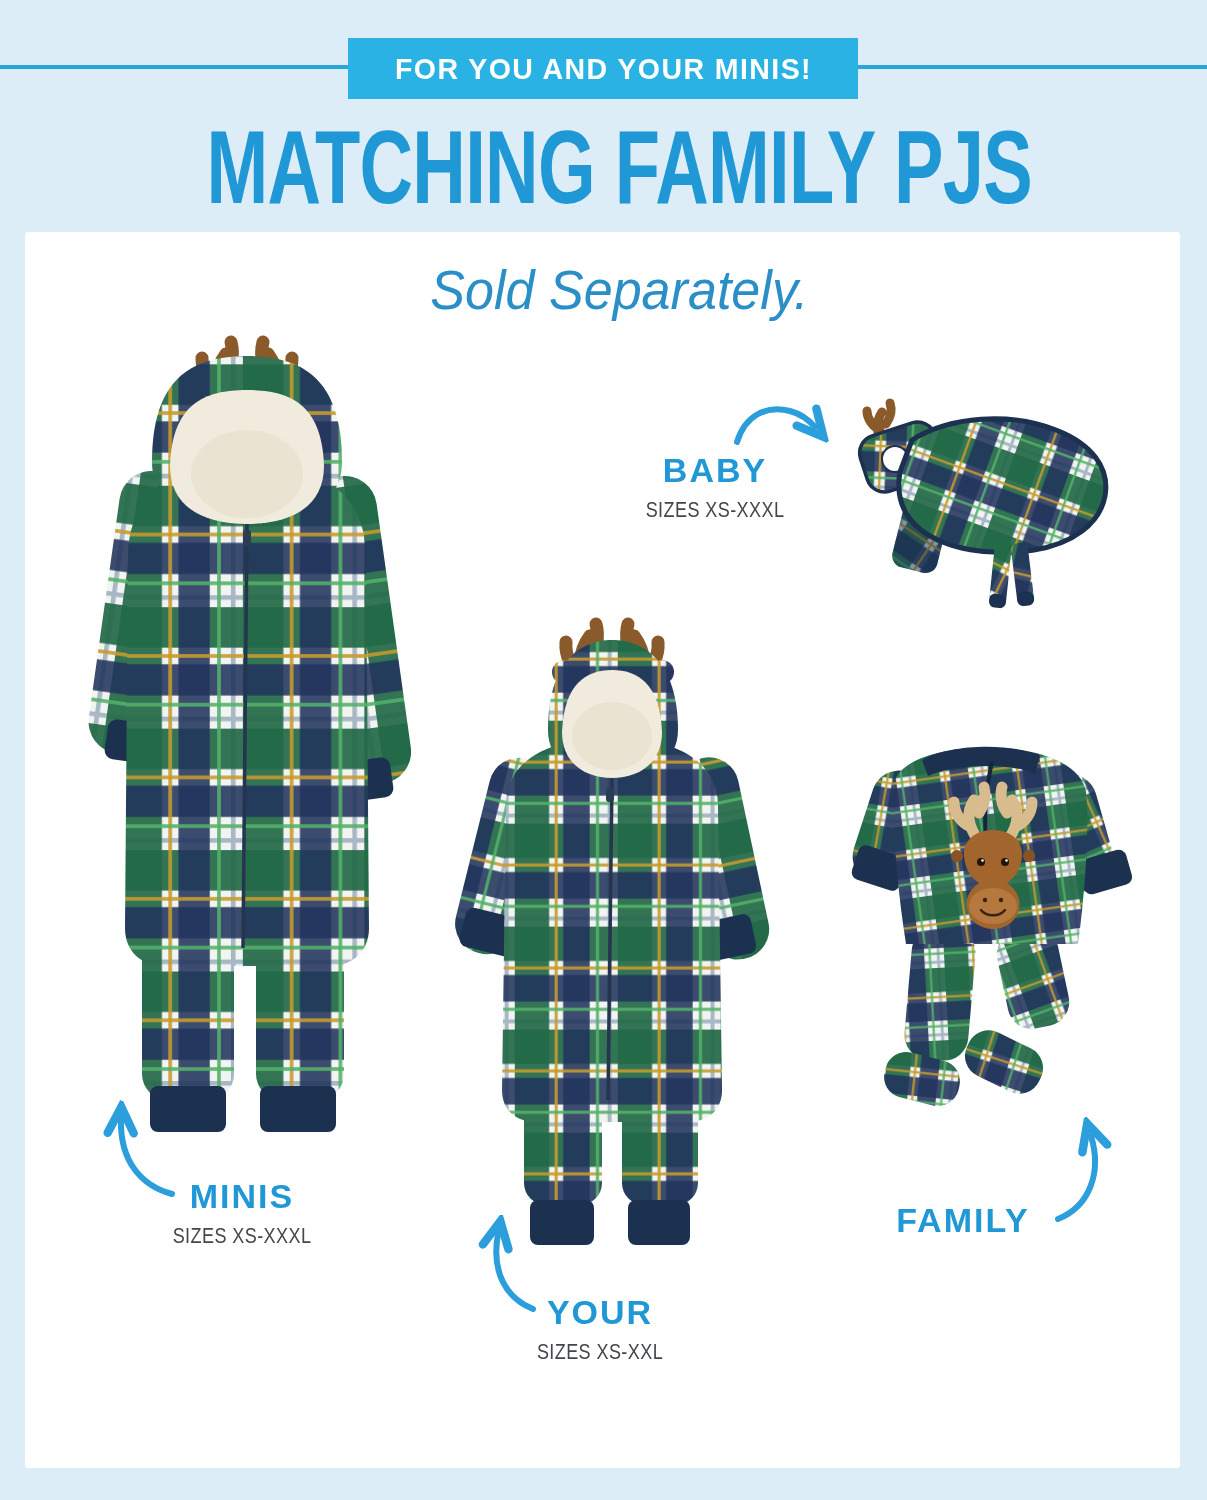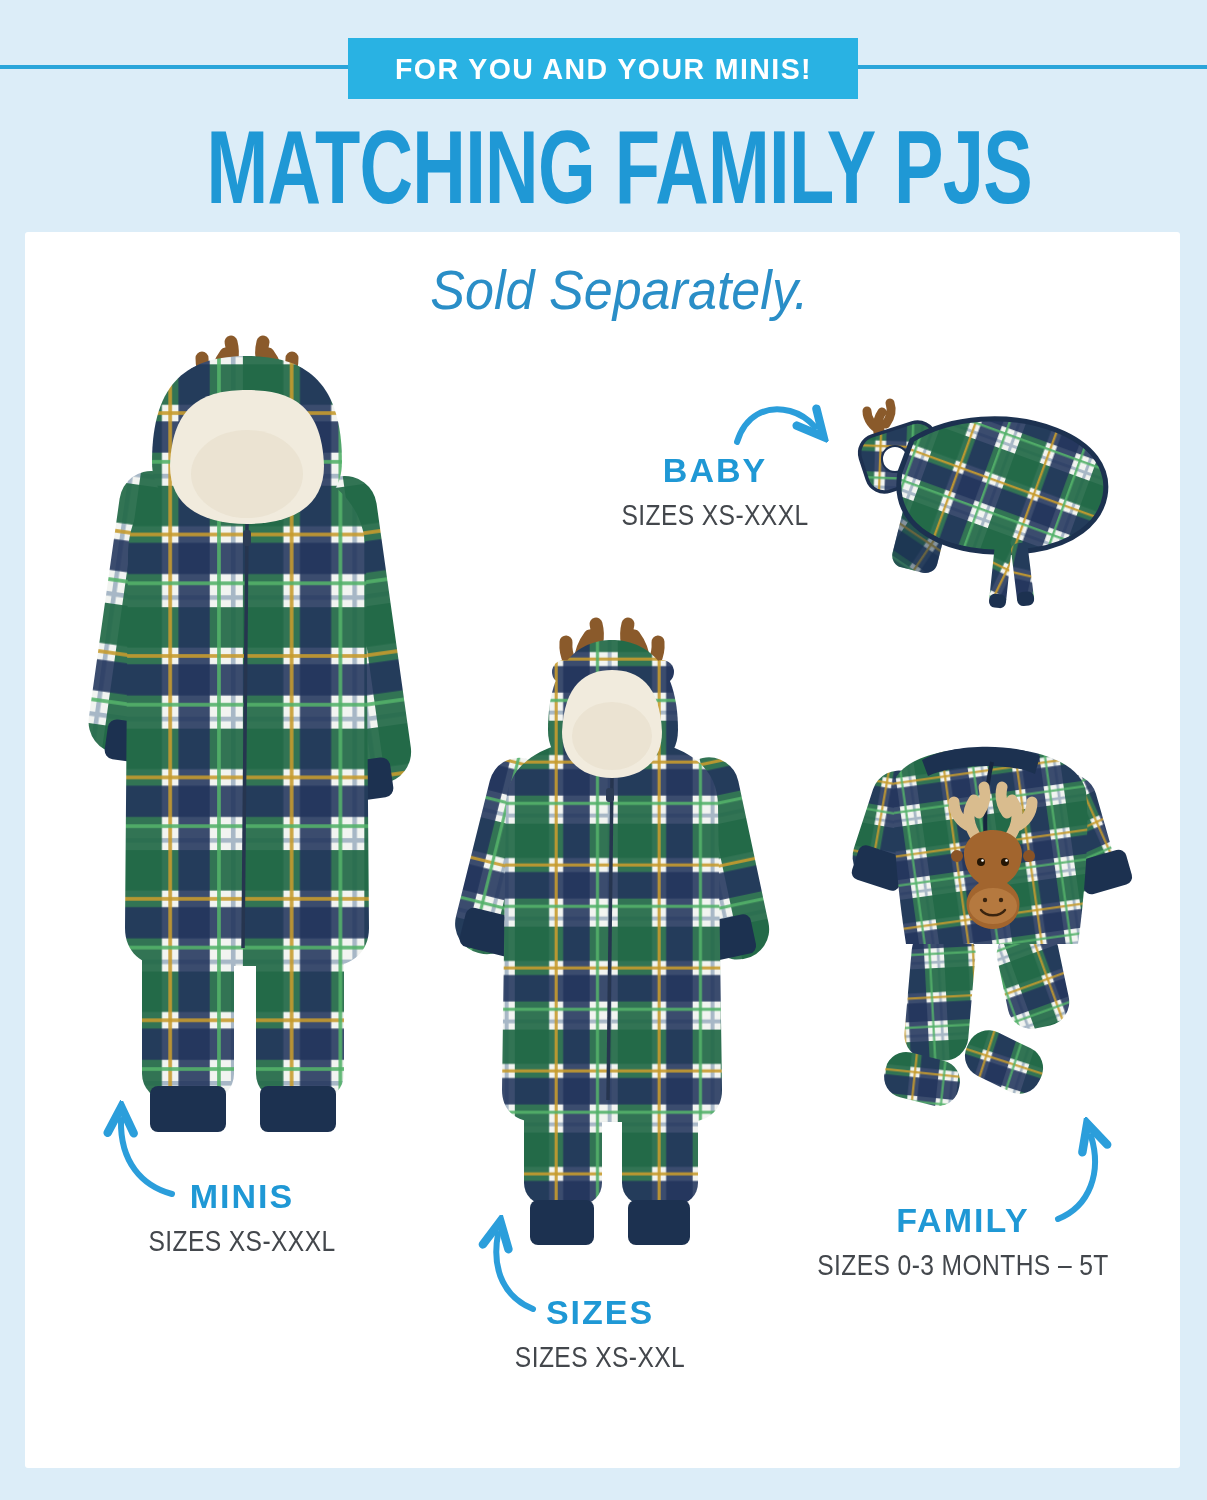--- a/index.html
+++ b/index.html
@@ -20,21 +20,21 @@
   .heading{position:absolute;left:0;right:0;top:116px;margin:0;text-align:center;}
   .heading span{display:inline-block;font-size:103px;line-height:1;font-weight:700;color:var(--accent-blue);
           letter-spacing:-1px;white-space:nowrap;transform:scaleX(.72);}
   .panel{position:absolute;left:25px;top:232px;width:1155px;height:1236px;background:var(--panel);border-radius:3px;}
   .subtitle{position:absolute;left:0;right:0;top:262px;text-align:center;}
   .subtitle span{display:inline-block;font-style:italic;font-size:56px;line-height:1;color:var(--subtitle-blue);
           transform:scaleX(.93);white-space:nowrap;}
   .art{position:absolute;left:0;top:0;width:1207px;height:1500px;pointer-events:none;}
   .plabel{position:absolute;transform:translateX(-50%);text-align:center;white-space:nowrap;}
   .plabel .cat{font-weight:700;font-size:34px;line-height:1.2;color:var(--accent-blue);letter-spacing:2px;}
-  .plabel .sz{font-size:30px;line-height:1.1;color:var(--text-gray);margin-top:7px;}
+  .plabel .sz{font-size:22px;line-height:1.1;color:var(--text-gray);margin-top:7px;}
   .plabel .sz span{display:inline-block;transform:scaleX(.82);letter-spacing:.5px;}
   
   .tw{fill:var(--plaid-white,#f2f4f1);} .tbg{fill:var(--plaid-bluegray,#a7b7c6);}
   .tg{fill:var(--plaid-green,#226947);fill-opacity:.92;}
   .tn{fill:var(--plaid-navy,#22345c);fill-opacity:.88;}
   .ty{fill:var(--plaid-gold,#c79b2e);fill-opacity:.9;}
   .tbr{fill:var(--plaid-brightgreen,#53b269);fill-opacity:.9;}
   .cuff{fill:var(--cuff-navy,#1c3150);}
   .sherpa-f{fill:var(--sherpa,#f1ebdd);}
   .antler{stroke:var(--antler-brown,#8a5a2b);stroke-width:13;stroke-linecap:round;fill:none;}
@@ -193,22 +193,21 @@
     <div class="cat">BABY</div>
     <div class="sz"><span>SIZES XS-XXXL</span></div>
   </div>
 
   <div class="plabel" style="left:242px;top:1176px;">
     <div class="cat">MINIS</div>
     <div class="sz"><span>SIZES XS-XXXL</span></div>
   </div>
 
   <div class="plabel" style="left:600px;top:1292px;">
-    <div class="cat">SIZES</div>
+    <div class="cat">YOUR</div>
     <div class="sz"><span>SIZES XS-XXL</span></div>
   </div>
 
   <div class="plabel" style="left:963px;top:1200px;">
     <div class="cat">FAMILY</div>
-    <div class="sz"><span>SIZES 0-3 MONTHS – 5T</span></div>
   </div>
 
 </div>
 
 </body></html>

